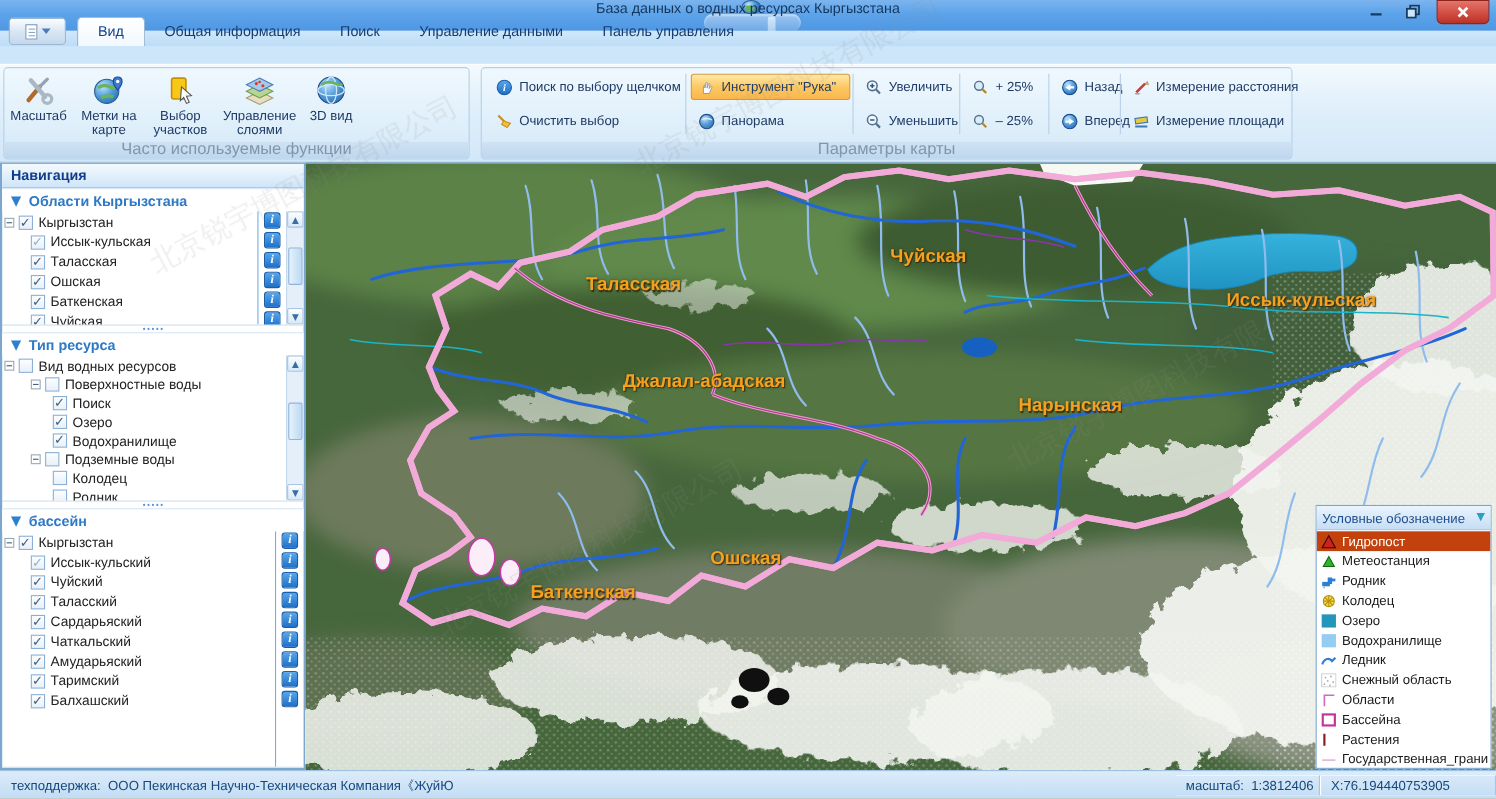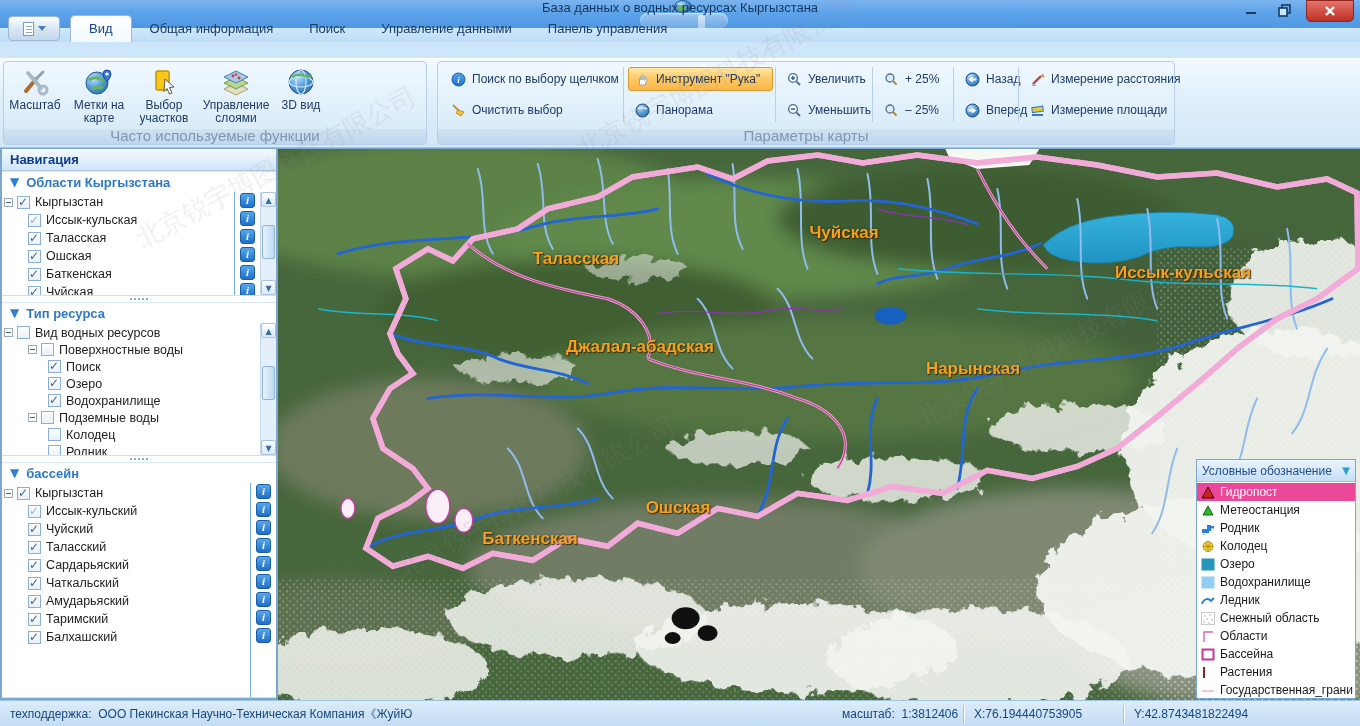--- a/index.html
+++ b/index.html
@@ -92,21 +92,21 @@
     text-shadow:1px 1px 1px rgba(55,35,0,.85), 0 0 3px rgba(0,0,0,.35); white-space:nowrap; }
 
   
   .legend { position:absolute; right:4px; top:310px; width:160px; height:240px; border:1px solid #7ba7cf; background:#fff; display:flex; flex-direction:column; }
   .leg-header { height:22px; background:linear-gradient(180deg,#eaf4fd,#c6def4); border-bottom:1px solid #a8c6e4;
     display:flex; align-items:center; justify-content:space-between; padding:0 5px; }
   .leg-header .ltitle { color:#1f4e8c; font-size:12px; }
   .leg-header .larr { color:#2aa0c8; font-family:"DejaVu Sans",sans-serif; font-size:10px; }
   .leg-list { flex:1; overflow:hidden; padding-top:1px;}
   .lrow { display:flex; align-items:center; height:18px; gap:5px; padding-left:3px; font-size:12px; color:#1a1a1a; }
-  .lrow.sel { background:#ec4899; color:#fff; }
+  .lrow.sel { background:#c2410c; color:#fff; }
   .lic { width:15px; height:14px; flex:0 0 15px; display:flex; align-items:center; justify-content:center; }
 
   
   .statusbar { position:absolute; left:0; top:700px; width:100%; height:26px;
     background:linear-gradient(180deg,#dcecfa,#c2dcf4); border-top:1px solid #9fc3e2; display:flex; align-items:center; font-size:12px; color:#17477c; }
   .seg { padding:0 10px; height:18px; line-height:18px; border-right:1px solid #a8c6e4; box-shadow:1px 0 0 #fff; white-space:nowrap;}
   .seg.first { flex:1; border-right:none; box-shadow:none;}
   .seg.s-scale{ width:132px;} .seg.s-x{ width:160px;} .seg.s-y{ width:236px; border-right:none; box-shadow:none;}
 
   
@@ -805,16 +805,15 @@
   <div class="statusbar">
     <div class="seg first">
       <span>техподдержка:</span>&nbsp;
       <span>ООО Пекинская Научно-Техническая Компания《ЖуйЮ</span>
     </div>
     <div class="seg s-scale">
       <span>масштаб:</span>&nbsp;
       <span>1:3812406</span>
     </div>
     <div class="seg s-x">X:76.194440753905</div>
-    <div class="seg s-y">Y:42.8743481822494</div>
   </div>
 
 </div>
 
 </body></html>

